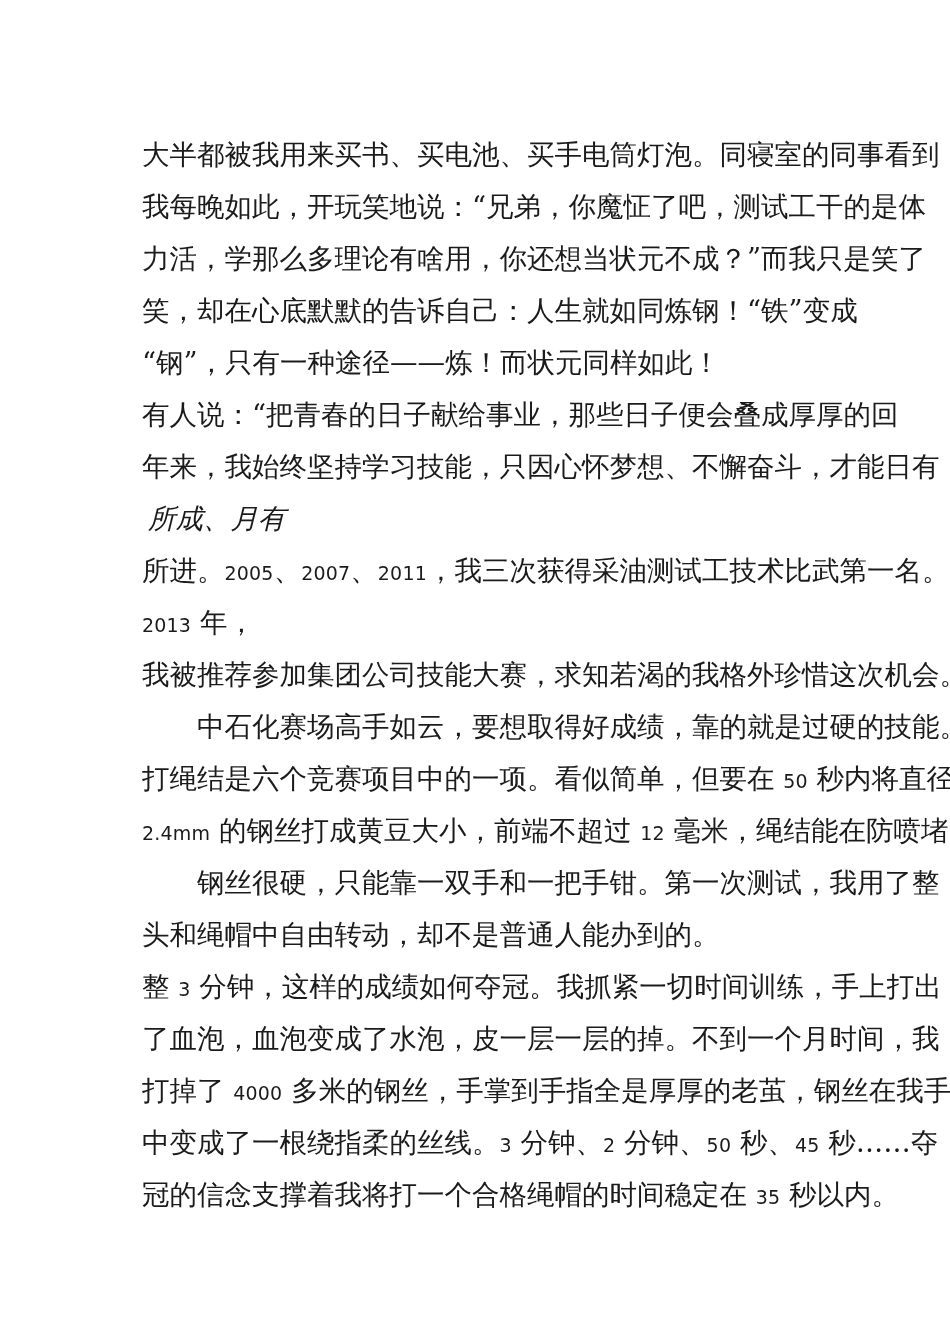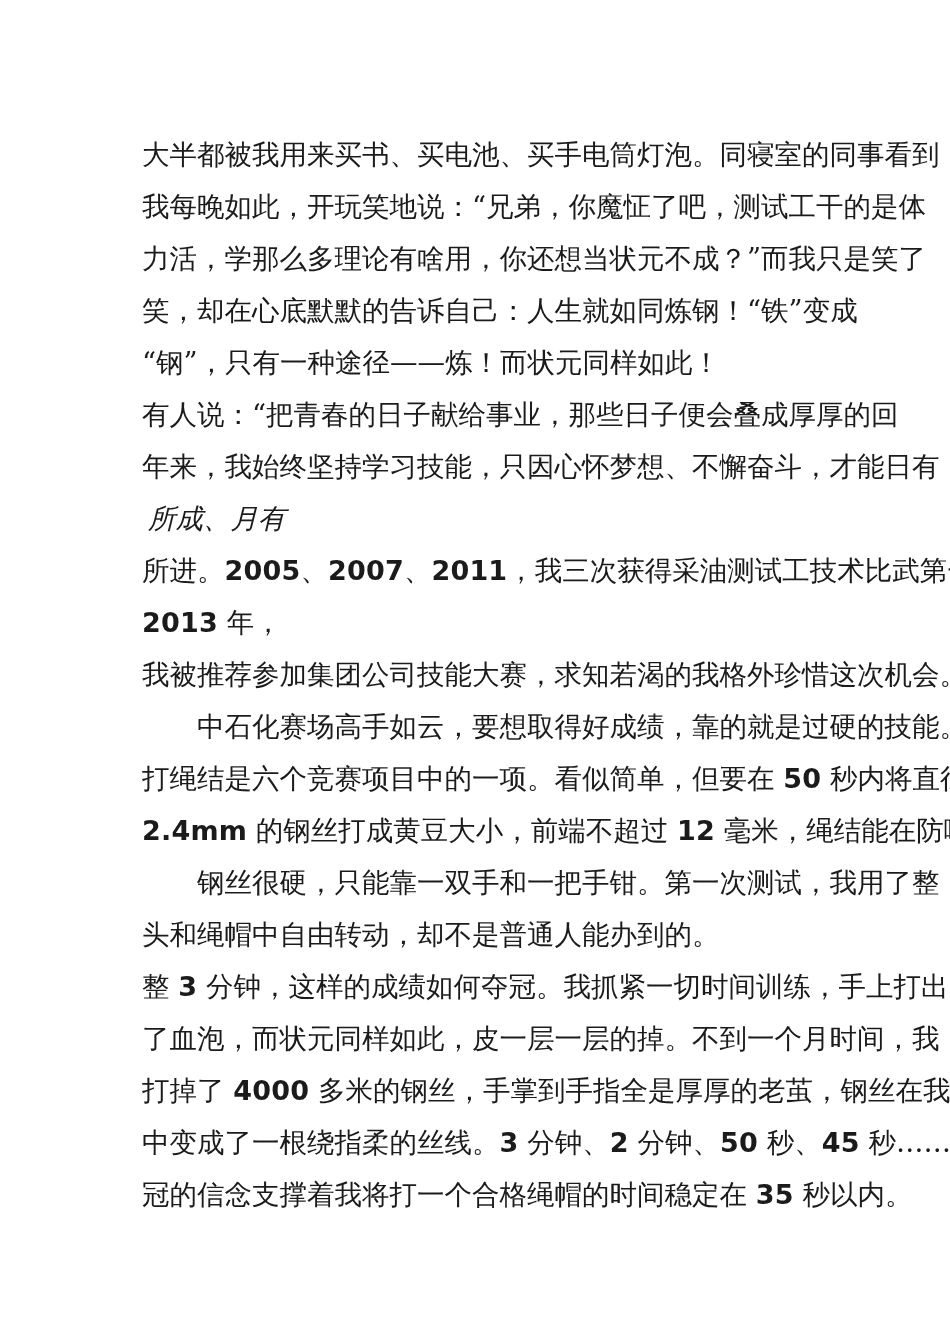--- a/index.html
+++ b/index.html
@@ -60,22 +60,22 @@
   }
   
   .doc-line.indent-sm {
     padding-left: 6px;
     font-style: italic;
   }
 
   
   .num {
     font-family: "DejaVu Sans", "Liberation Sans", sans-serif;
-    font-weight: 700;
-    font-size: 27px;
+    font-weight: 400;
+    font-size: 19px;
     letter-spacing: 0.2px;
   }
 
   .cjk {
     font-family: "DejaVu Serif", "Liberation Serif", serif;
   }
 </style>
 </head>
 <body>
 
@@ -275,19 +275,19 @@
 
     <div class="doc-line"><span class="cjk">我被推荐参加集团公司技能大赛，求知若渴的我格外珍惜这次机会。</span></div>
 
     <div class="doc-line indent-2"><span class="cjk">中石化赛场高手如云，要想取得好成绩，靠的就是过硬的技能。</span></div>
     <div class="doc-line"><span class="cjk">打绳结是六个竞赛项目中的一项。看似简单，但要在 <span class="num">50</span> 秒内将直径</span></div>
     <div class="doc-line"><span class="cjk"><span class="num">2.4mm</span> 的钢丝打成黄豆大小，前端不超过 <span class="num">12</span> 毫米，绳结能在防喷堵</span></div>
     <div class="doc-line indent-2"><span class="cjk">钢丝很硬，只能靠一双手和一把手钳。第一次测试，我用了整</span></div>
 
     <div class="doc-line"><span class="cjk">头和绳帽中自由转动，却不是普通人能办到的。</span></div>
     <div class="doc-line"><span class="cjk">整 <span class="num">3</span> 分钟，这样的成绩如何夺冠。我抓紧一切时间训练，手上打出</span></div>
-    <div class="doc-line"><span class="cjk">了血泡，而状元同样如此，皮一层一层的掉。不到一个月时间，我</span></div>
+    <div class="doc-line"><span class="cjk">了血泡，血泡变成了水泡，皮一层一层的掉。不到一个月时间，我</span></div>
     <div class="doc-line"><span class="cjk">打掉了 <span class="num">4000</span> 多米的钢丝，手掌到手指全是厚厚的老茧，钢丝在我手</span></div>
     <div class="doc-line"><span class="cjk">中变成了一根绕指柔的丝线。<span class="num">3</span> 分钟、<span class="num">2</span> 分钟、<span class="num">50</span> 秒、<span class="num">45</span> 秒……夺</span></div>
     <div class="doc-line"><span class="cjk">冠的信念支撑着我将打一个合格绳帽的时间稳定在 <span class="num">35</span> 秒以内。</span></div>
 
   </div>
 </div>
 
 </body></html>

